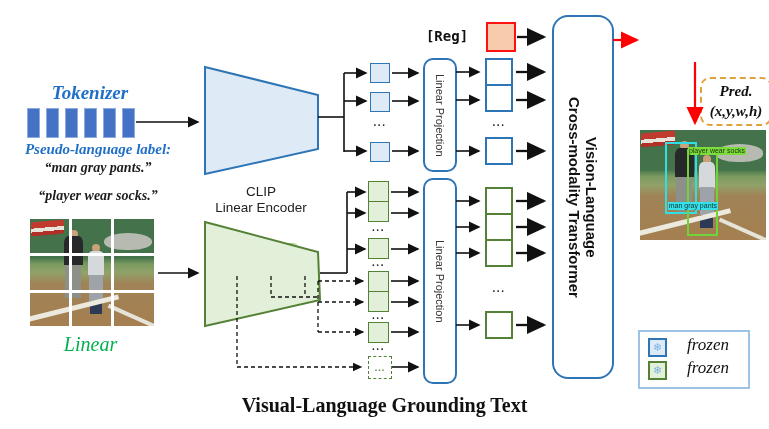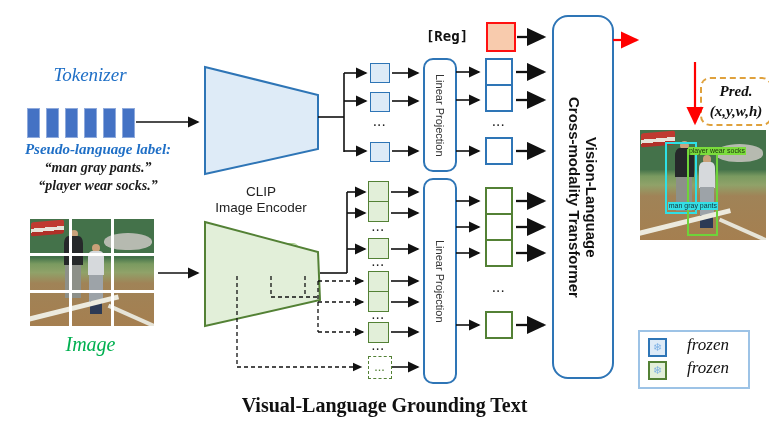--- a/index.html
+++ b/index.html
@@ -5,21 +5,21 @@
   html,body{margin:0;padding:0;background:#fff;}
   #canvas{position:relative;width:769px;height:429px;background:#fff;overflow:hidden;
           font-family:"Liberation Sans",sans-serif;color:#111;}
   #connectors{position:absolute;left:0;top:0;z-index:6;pointer-events:none;}
   .abs{position:absolute;}
   .center{text-align:center;}
   .serif-it{font-family:"Liberation Serif",serif;font-style:italic;}
   .pre{white-space:pre-line;}
 
   
-  .tok-label{left:30px;top:64px;width:120px;font-size:19px;color:#1f6fc6;z-index:4;}
+  .tok-label{left:30px;top:82px;width:120px;font-size:19px;color:#1f6fc6;z-index:4;font-weight:bold;}
   .token{top:108px;width:11px;height:28px;background:#4472c4;border:1px solid #8faadc;z-index:4;}
   .pseudo{left:8px;top:141px;width:180px;font-size:15px;font-weight:bold;color:#1f6fc6;z-index:4;}
   .quote{left:8px;width:180px;font-size:14px;color:#1c1c1c;z-index:4;font-weight:bold;}
   .img-label{left:38px;top:333px;width:105px;font-size:20px;color:#00b050;z-index:4;}
 
   
   .scene{overflow:hidden;background:linear-gradient(180deg,#44724a 0%,#44724a 36%,#7a9a60 42%,#90a269 50%,#a08357 60%,#a57f50 100%);z-index:4;}
   .scene>div{position:absolute;}
   .sign{left:1%;top:2%;width:27%;height:13%;background:linear-gradient(180deg,#c03a30 0 45%,#e8e4da 45% 72%,#b03028 72%);border-radius:2px;transform:skewY(-5deg);}
   .tarp{right:2%;top:13%;width:38%;height:16%;background:#b6bab0;border-radius:50% 50% 45% 45%;}
@@ -185,46 +185,46 @@
 
   <div class="abs tok-label center serif-it">Tokenizer</div>
   <div class="abs token" style="left:27px"></div>
   <div class="abs token" style="left:46px"></div>
   <div class="abs token" style="left:65px"></div>
   <div class="abs token" style="left:84px"></div>
   <div class="abs token" style="left:103px"></div>
   <div class="abs token" style="left:122px"></div>
   <div class="abs pseudo center serif-it">Pseudo-language label:</div>
   <div class="abs quote center serif-it" style="top:160px">“man gray pants.”</div>
-  <div class="abs quote center serif-it" style="top:178px">“player wear socks.”</div>
+  <div class="abs quote center serif-it" style="top:188px">“player wear socks.”</div>
 
   <div class="abs scene input-image">
     <div class="sign"></div>
     <div class="tarp"></div>
     <div class="ump-head"></div>
       <div class="ump-torso"></div>
     <div class="ump-pants"></div>
     <div class="pl-head"></div>
       <div class="pl-torso"></div>
     <div class="pl-pants"></div>
       <div class="pl-socks"></div>
     <div class="baseline"></div>
       <div class="baseline2"></div>
     <div class="gridline-v" style="left:39px"></div>
     <div class="gridline-v" style="left:81px"></div>
     <div class="gridline-h" style="top:34px"></div>
     <div class="gridline-h" style="top:71px"></div>
   </div>
-  <div class="abs img-label center serif-it">Image</div>
+  <div class="abs img-label center serif-it">Linear</div>
 
   <div class="abs enc-label center pre" style="left:206px;top:105px">CLIP
 Text Encoder</div>
   <div class="abs snow" style="left:207px;top:146px">❄</div>
   <div class="abs enc-label center pre" style="left:206px;top:184px">CLIP
-Image Encoder</div>
+Linear Encoder</div>
   <div class="abs snow" style="left:207px;top:298px">❄</div>
   <div class="abs layer-box" style="left:212px">
       <span class="vtext">Layer</span>
     </div>
   <div class="abs layer-box" style="left:246px">
       <span class="vtext">Layer</span>
     </div>
   <div class="abs layer-box" style="left:280px">
       <span class="vtext">Layer</span>
     </div>

